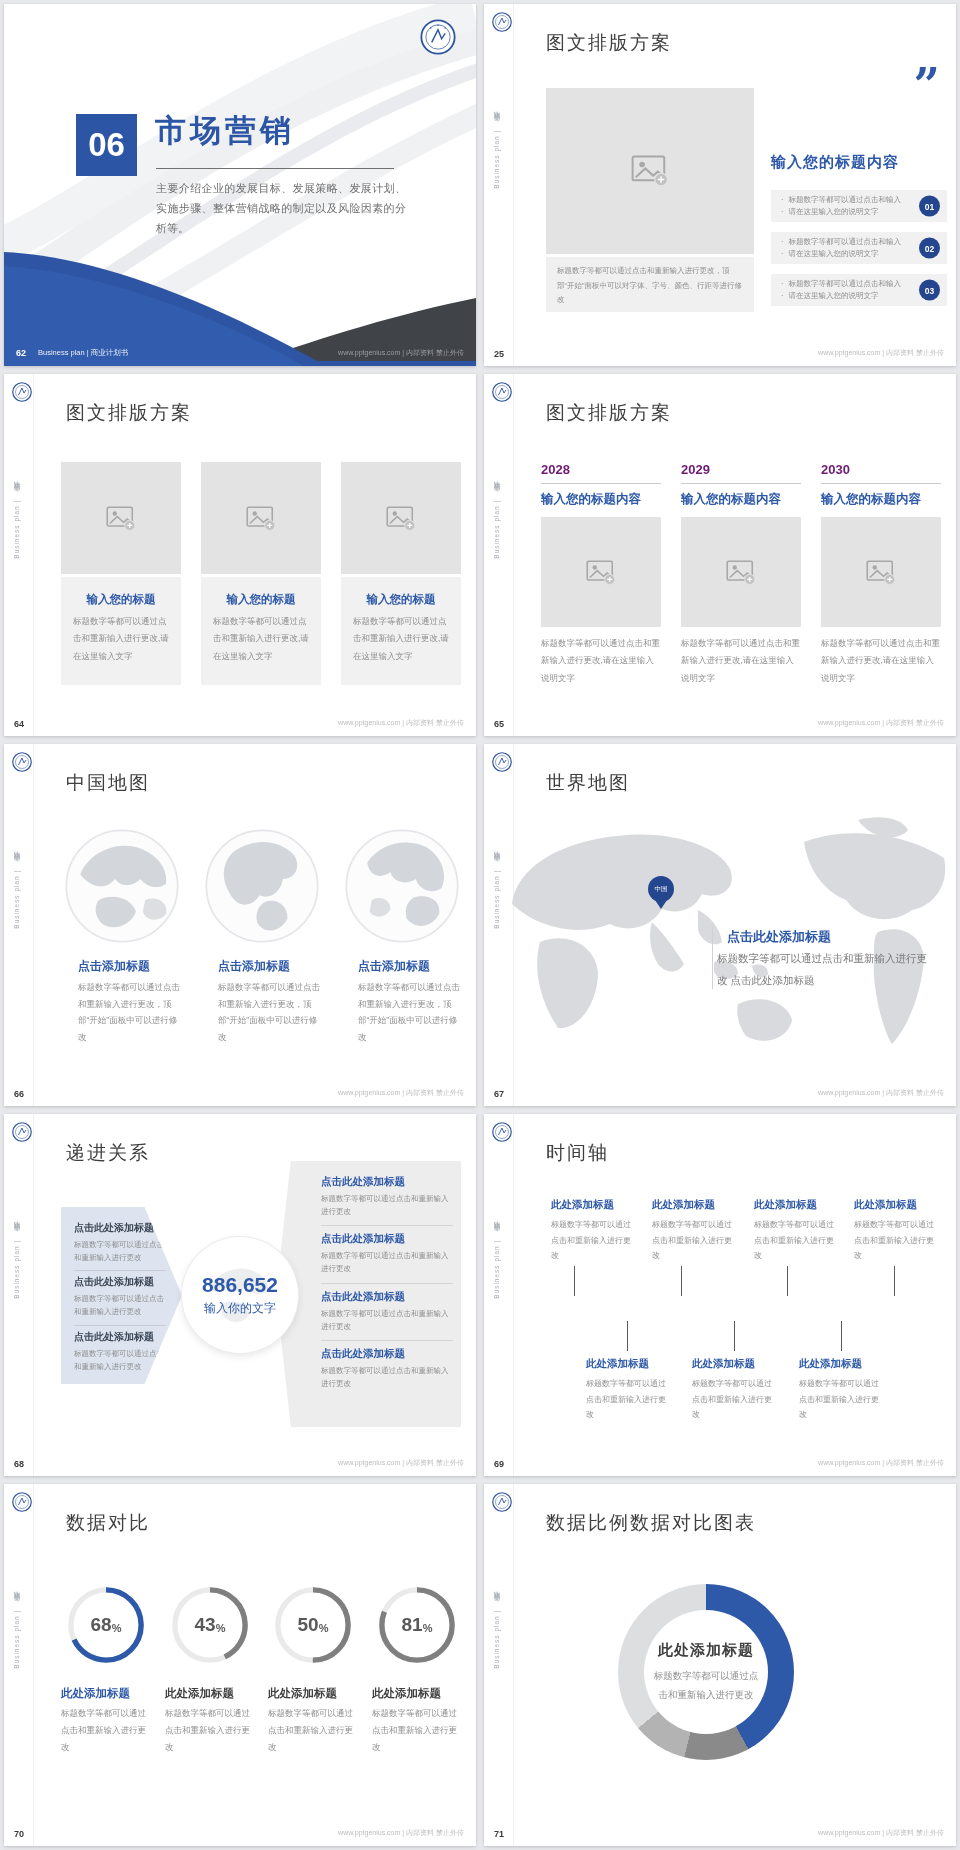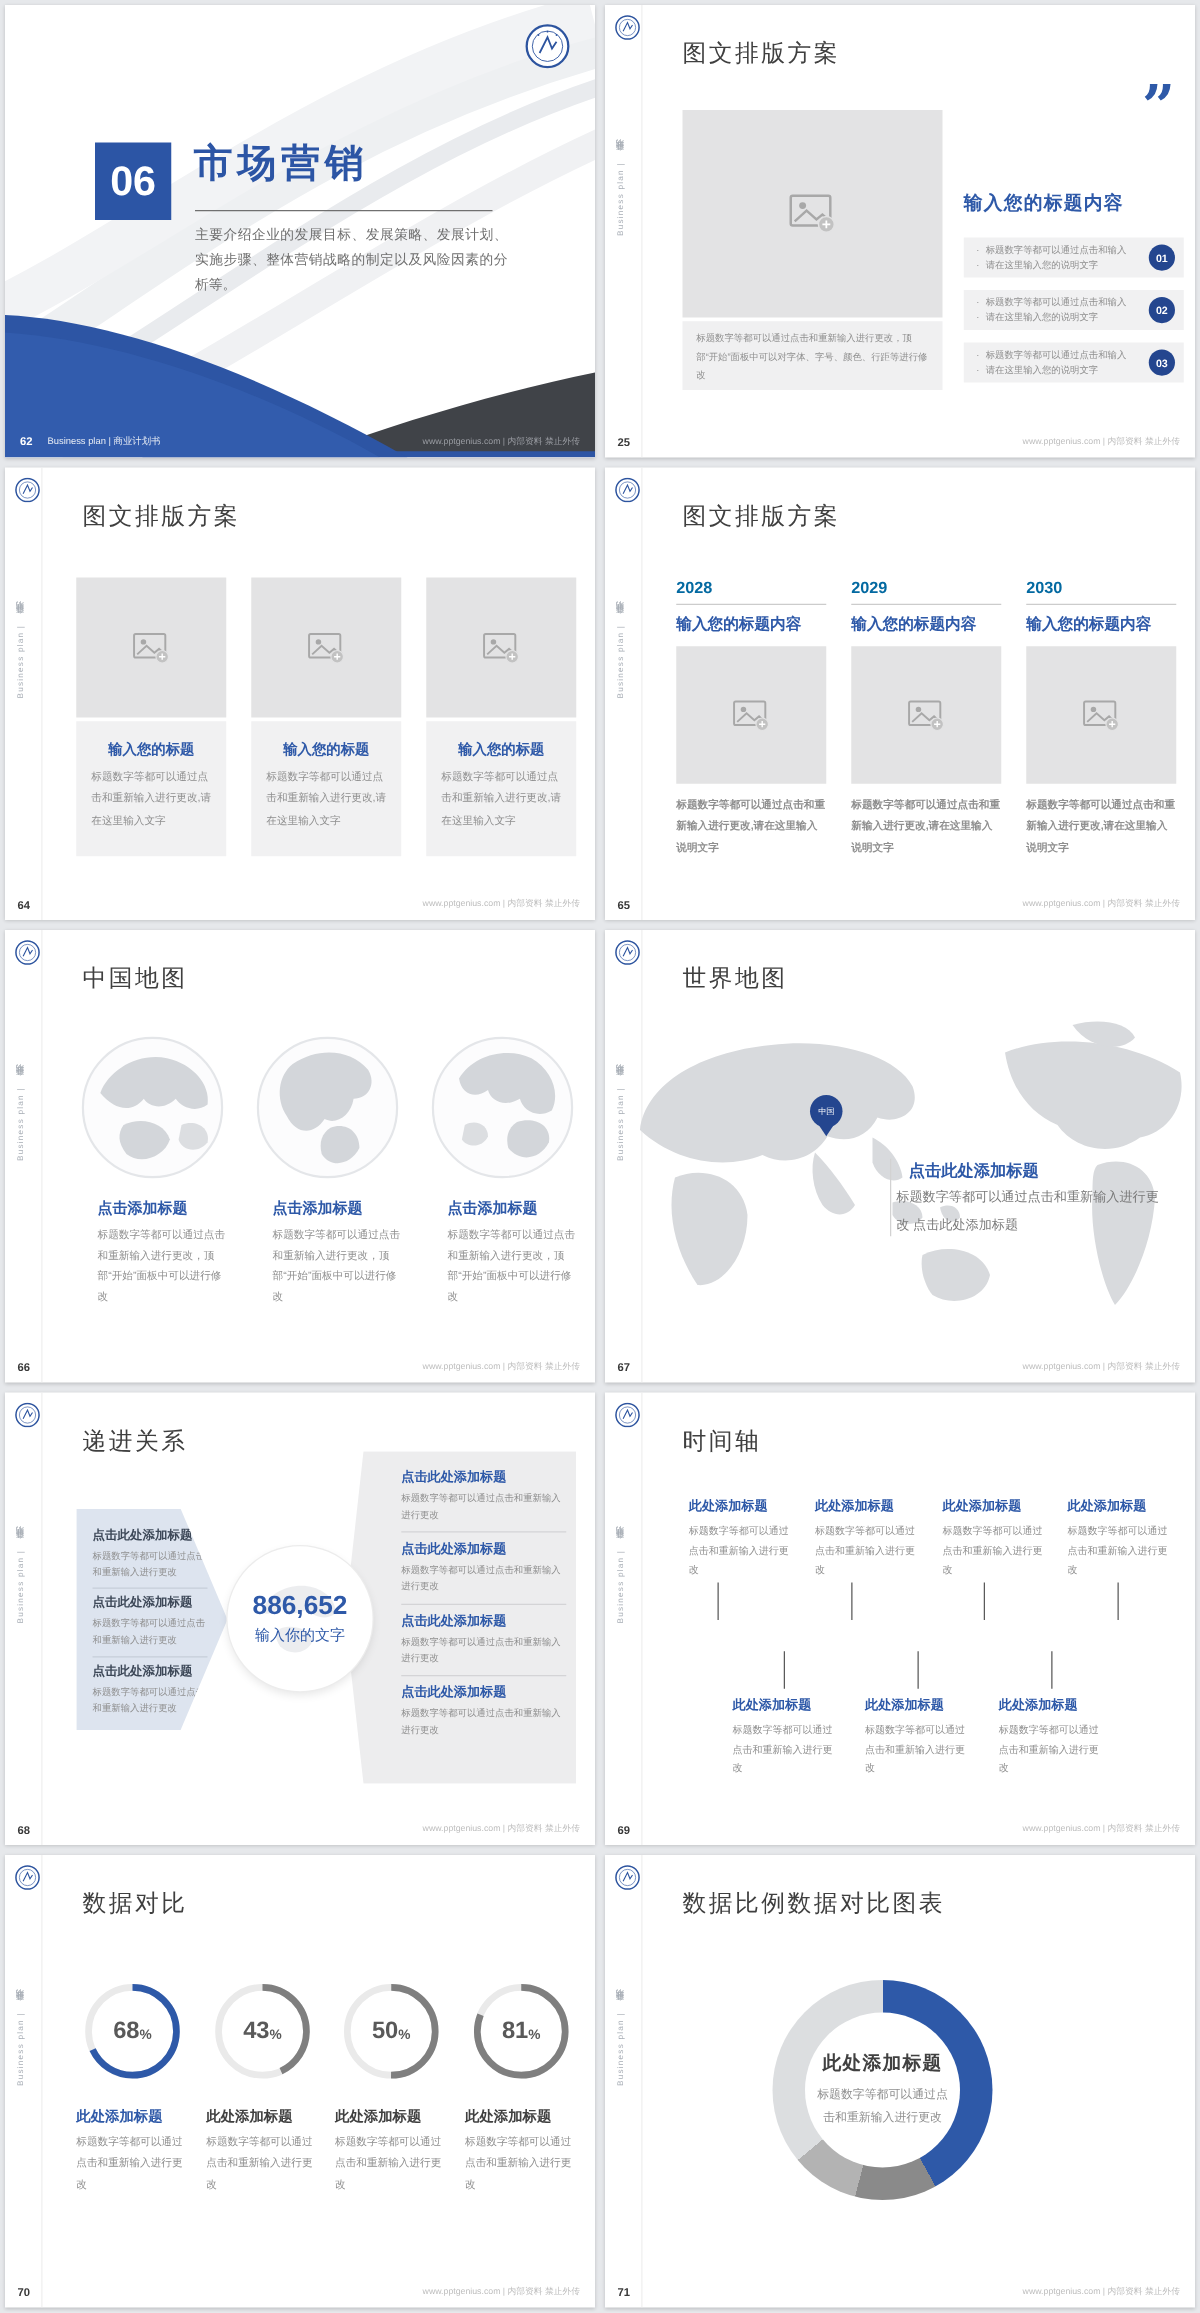--- a/index.html
+++ b/index.html
@@ -47,24 +47,24 @@
   .s63-num { position:absolute; right:7px; top:50%; transform:translateY(-50%); width:21px; height:21px; border-radius:50%;
              background:#24468f; color:#fff; font-size:8.5px; font-weight:bold; display:flex; align-items:center; justify-content:center; }
 
   
   .col3 { position:absolute; width:120px; top:88px; }
   .c1 { left:57px; } .c2 { left:197px; } .c3 { left:337px; }
   .s64-ph { width:100%; height:112px; }
   .s64-card { margin-top:3px; background:#f1f1f2; height:108px; padding:15px 12px 0; }
   .s64-h { font-size:11.5px; font-weight:bold; color:#2e59a8; margin-bottom:6px;text-align:center; }
   .gtext { font-size:8.5px; color:#8f8f8f; line-height:2.05; }
-  .s65-year { font-size:13px; font-weight:bold; color:#0369a1; padding-bottom:6px; border-bottom:1px solid #cccccc; }
+  .s65-year { font-size:13px; font-weight:bold; color:#701a75; padding-bottom:6px; border-bottom:1px solid #cccccc; }
   .s65-h { margin-top:7px; font-size:12.5px; font-weight:bold; color:#2e59a8; }
   .s65-ph { margin-top:9px; width:100%; height:110px; }
-  .s65-t { margin-top:8px;font-weight:bold; }
+  .s65-t { margin-top:8px; }
 
   
   .s66-col { position:absolute; top:84px; width:118px; }
   .g1 { left:60px; } .g2 { left:200px; } .g3 { left:340px; }
   .globe { width:116px; height:116px; display:block; }
   .s66-h { margin:14px 0 4px 14px; font-size:12px; font-weight:bold; color:#2e59a8; }
   .s66-t { margin-left:14px; width:106px; font-size:8.5px; color:#8f8f8f; line-height:1.95; }
 
   
   .s67-map { position:absolute; left:18px; top:70px; width:452px; height:264px; }

